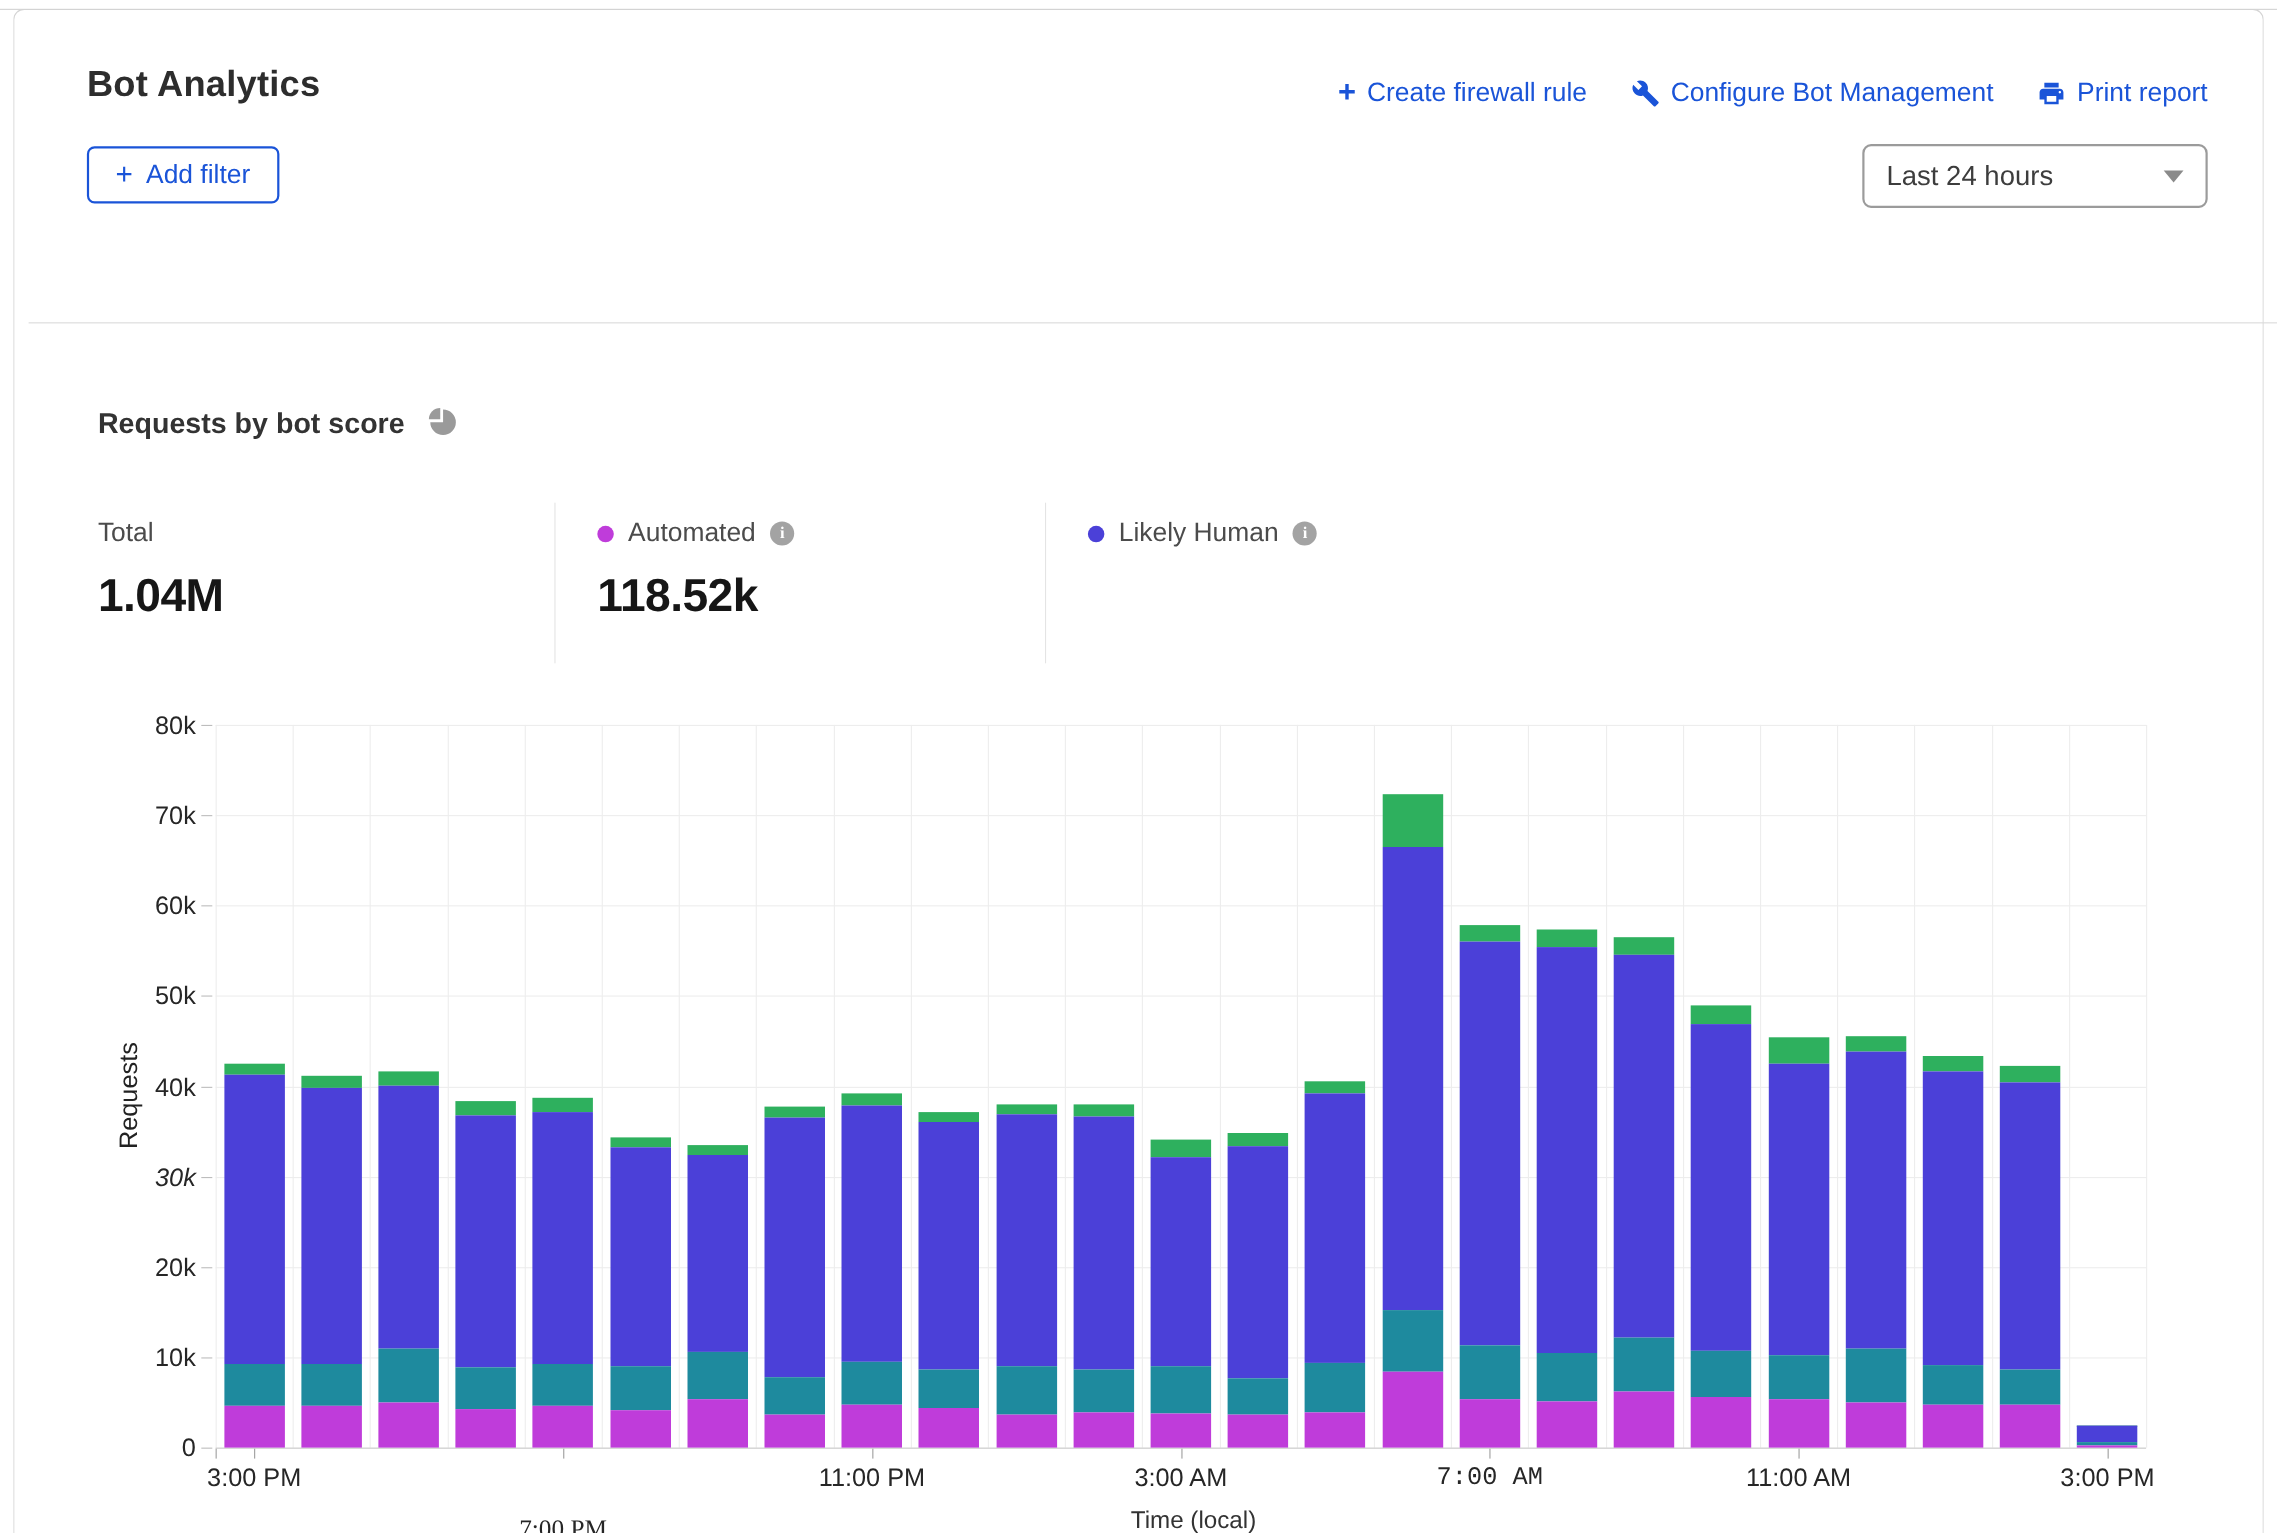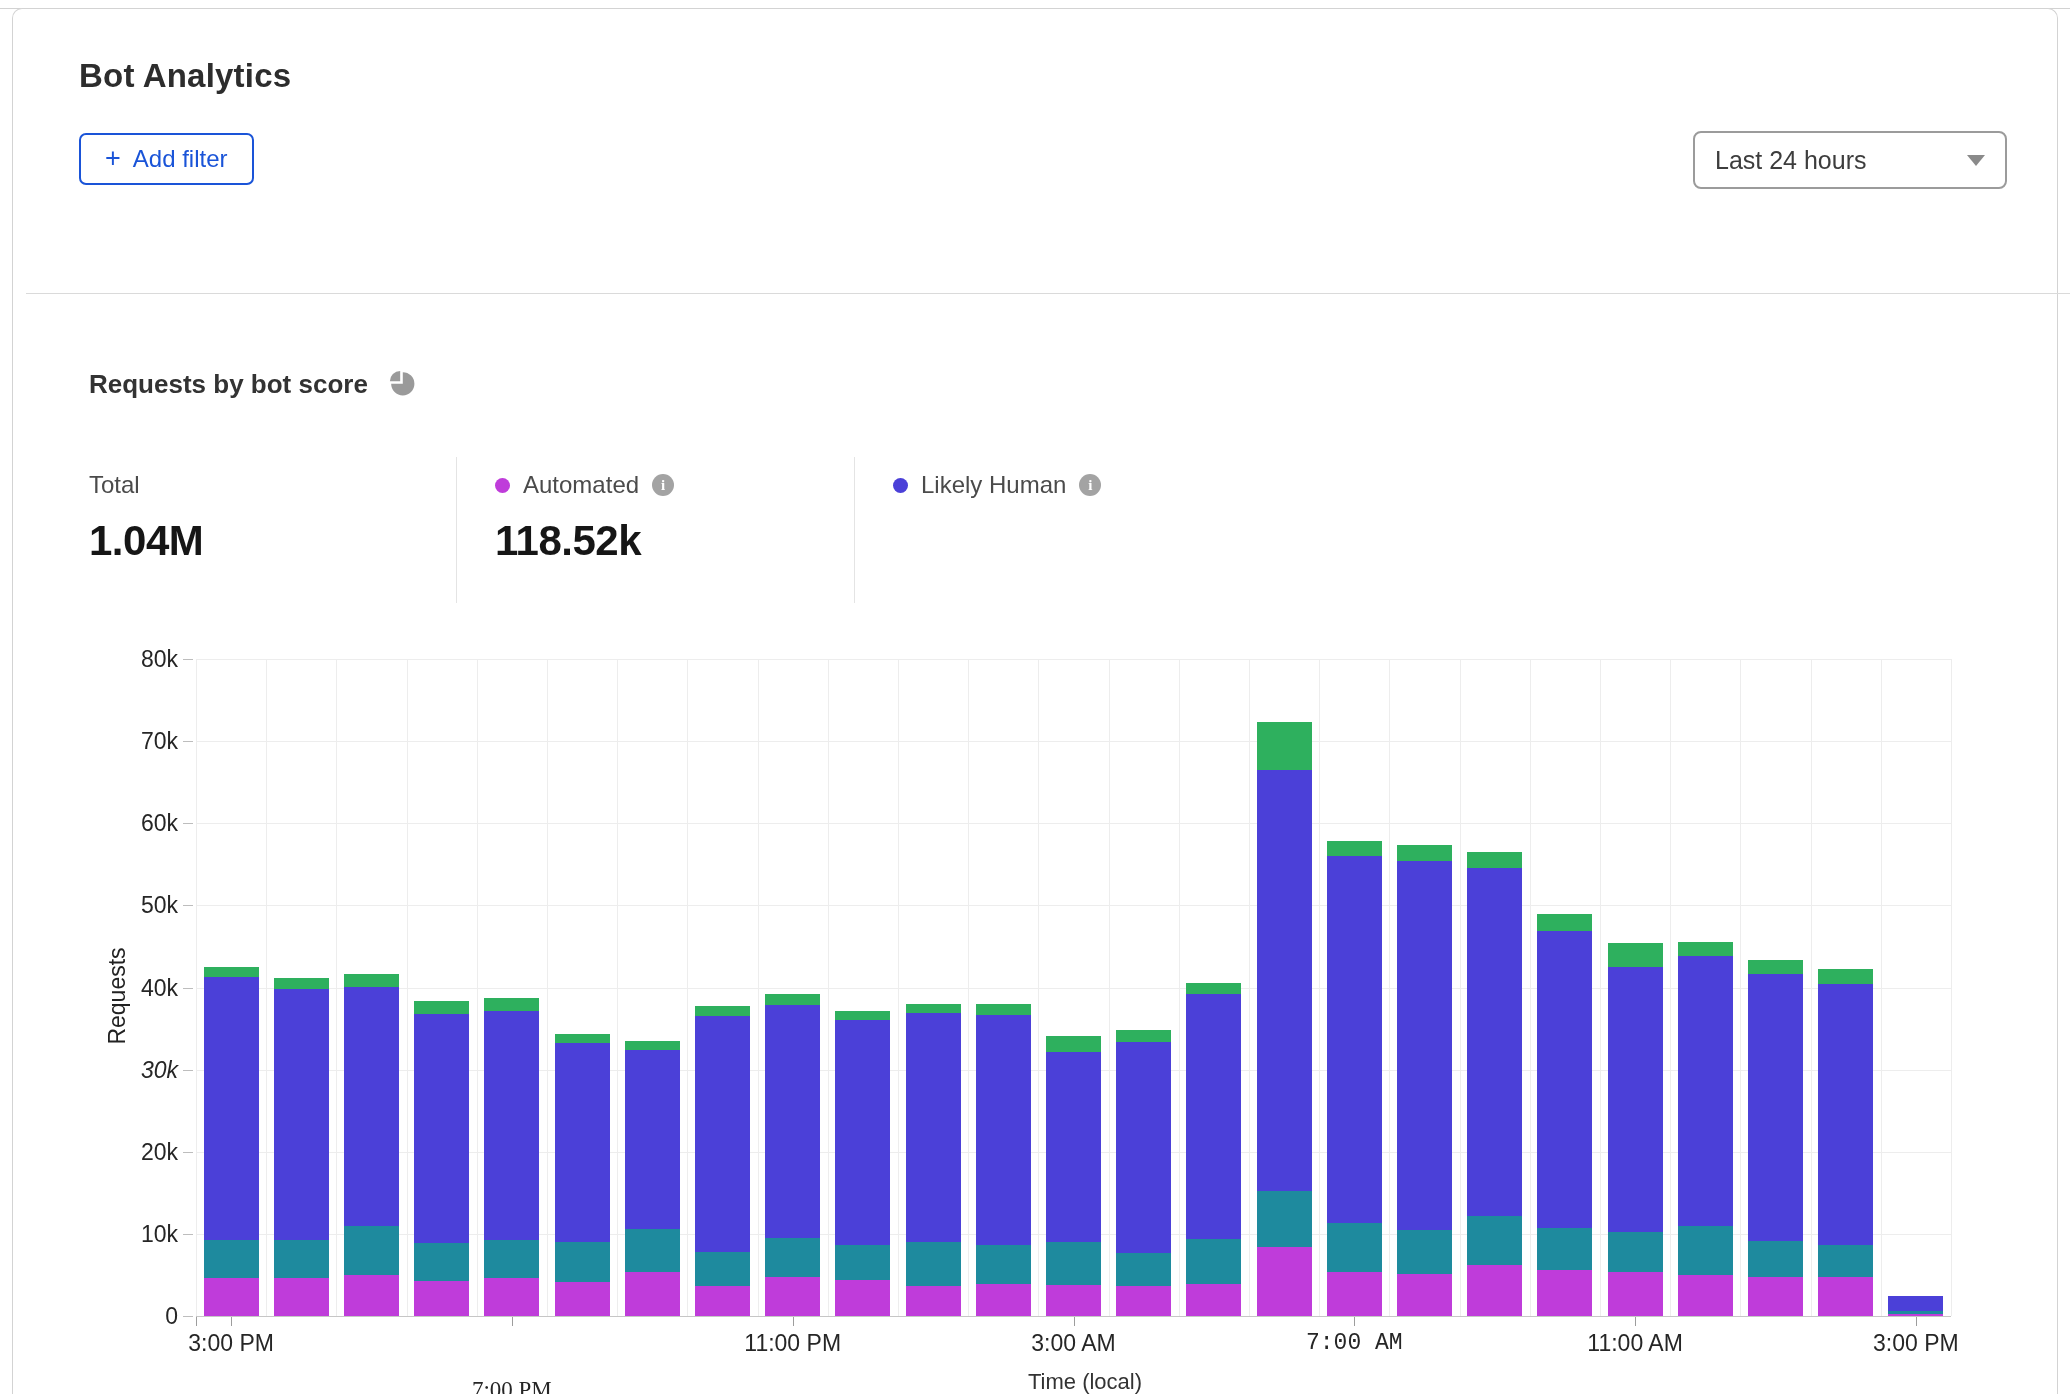--- a/index.html
+++ b/index.html
@@ -49,21 +49,21 @@
     width:0;height:0;border-left:9px solid transparent;border-right:9px solid transparent;
     border-top:11px solid #8a8a8a;
   }
   .divider{position:absolute;left:13px;top:284px;width:2044px;height:1px;background:#dadada;}
   
   .section-title-row{
     position:absolute;left:76px;top:358px;display:flex;align-items:center;gap:18px;
   }
   .section-title{margin:0;font-size:26px;font-weight:700;color:#333;}
   
-  .stats-row{position:absolute;left:76px;top:448px;height:146px;display:flex;}
+  .stats-row{position:absolute;left:76px;top:448px;height:146px;display:flex;gap:48px;}
   .stat-col{width:398px;box-sizing:border-box;padding-top:14px;}
   .stat-col.first{width:367px;}
   .stat-col.sep{border-left:1px solid #e4e4e4;padding-left:38px;}
   .stat-label-row{display:flex;align-items:center;gap:13px;height:28px;}
   .legend-dot{width:15px;height:15px;border-radius:50%;flex:0 0 auto;}
   .stat-label{font-size:24px;color:#4b4b4b;}
   .info-icon{
     width:22px;height:22px;border-radius:50%;background:#a3a3a3;flex:0 0 auto;
     display:flex;align-items:center;justify-content:center;cursor:pointer;
     font-size:15px;font-weight:700;color:#fff;font-family:"Liberation Serif",serif;
@@ -97,20 +97,42 @@
 </style>
 </head>
 <body>
 
 <div class="top-line"></div>
 
 <div class="card">
 
   <h1 class="page-title">Bot Analytics</h1>
 
+  <div class="actions">
+    <a class="action">
+      <span class="plus-glyph"></span>
+      <span>Create firewall rule</span>
+    </a>
+    <a class="action">
+      <span>
+        <svg width="26" height="26" viewBox="0 0 24 24" fill="#1a54d8">
+            <path d="M22.7 19l-9.1-9.1c.9-2.3.4-5-1.5-6.9-2-2-5-2.4-7.4-1.3L9 6 6 9 1.6 4.7C.4 7.1.9 10.1 2.9 12.1c1.9 1.9 4.6 2.4 6.9 1.5l9.1 9.1c.4.4 1 .4 1.4 0l2.3-2.3c.5-.4.5-1.1.1-1.4z"></path>
+          </svg>
+      </span>
+      <span>Configure Bot Management</span>
+    </a>
+    <a class="action">
+      <span>
+        <svg width="26" height="26" viewBox="0 0 24 24" fill="#1a54d8">
+            <path d="M19 8H5c-1.66 0-3 1.34-3 3v6h4v4h12v-4h4v-6c0-1.66-1.34-3-3-3zm-3 11H8v-5h8v5zm3-7c-.55 0-1-.45-1-1s.45-1 1-1 1 .45 1 1-.45 1-1 1zm-1-9H6v4h12V3z"></path>
+          </svg>
+      </span>
+      <span>Print report</span>
+    </a>
+  </div>
 
   <button class="filter-btn">
     <span class="plus-glyph"></span>
     <span>Add filter</span>
   </button>
 
   <div class="dropdown">
     <span class="dropdown-value">Last 24 hours</span>
     <span class="caret"></span>
   </div>

